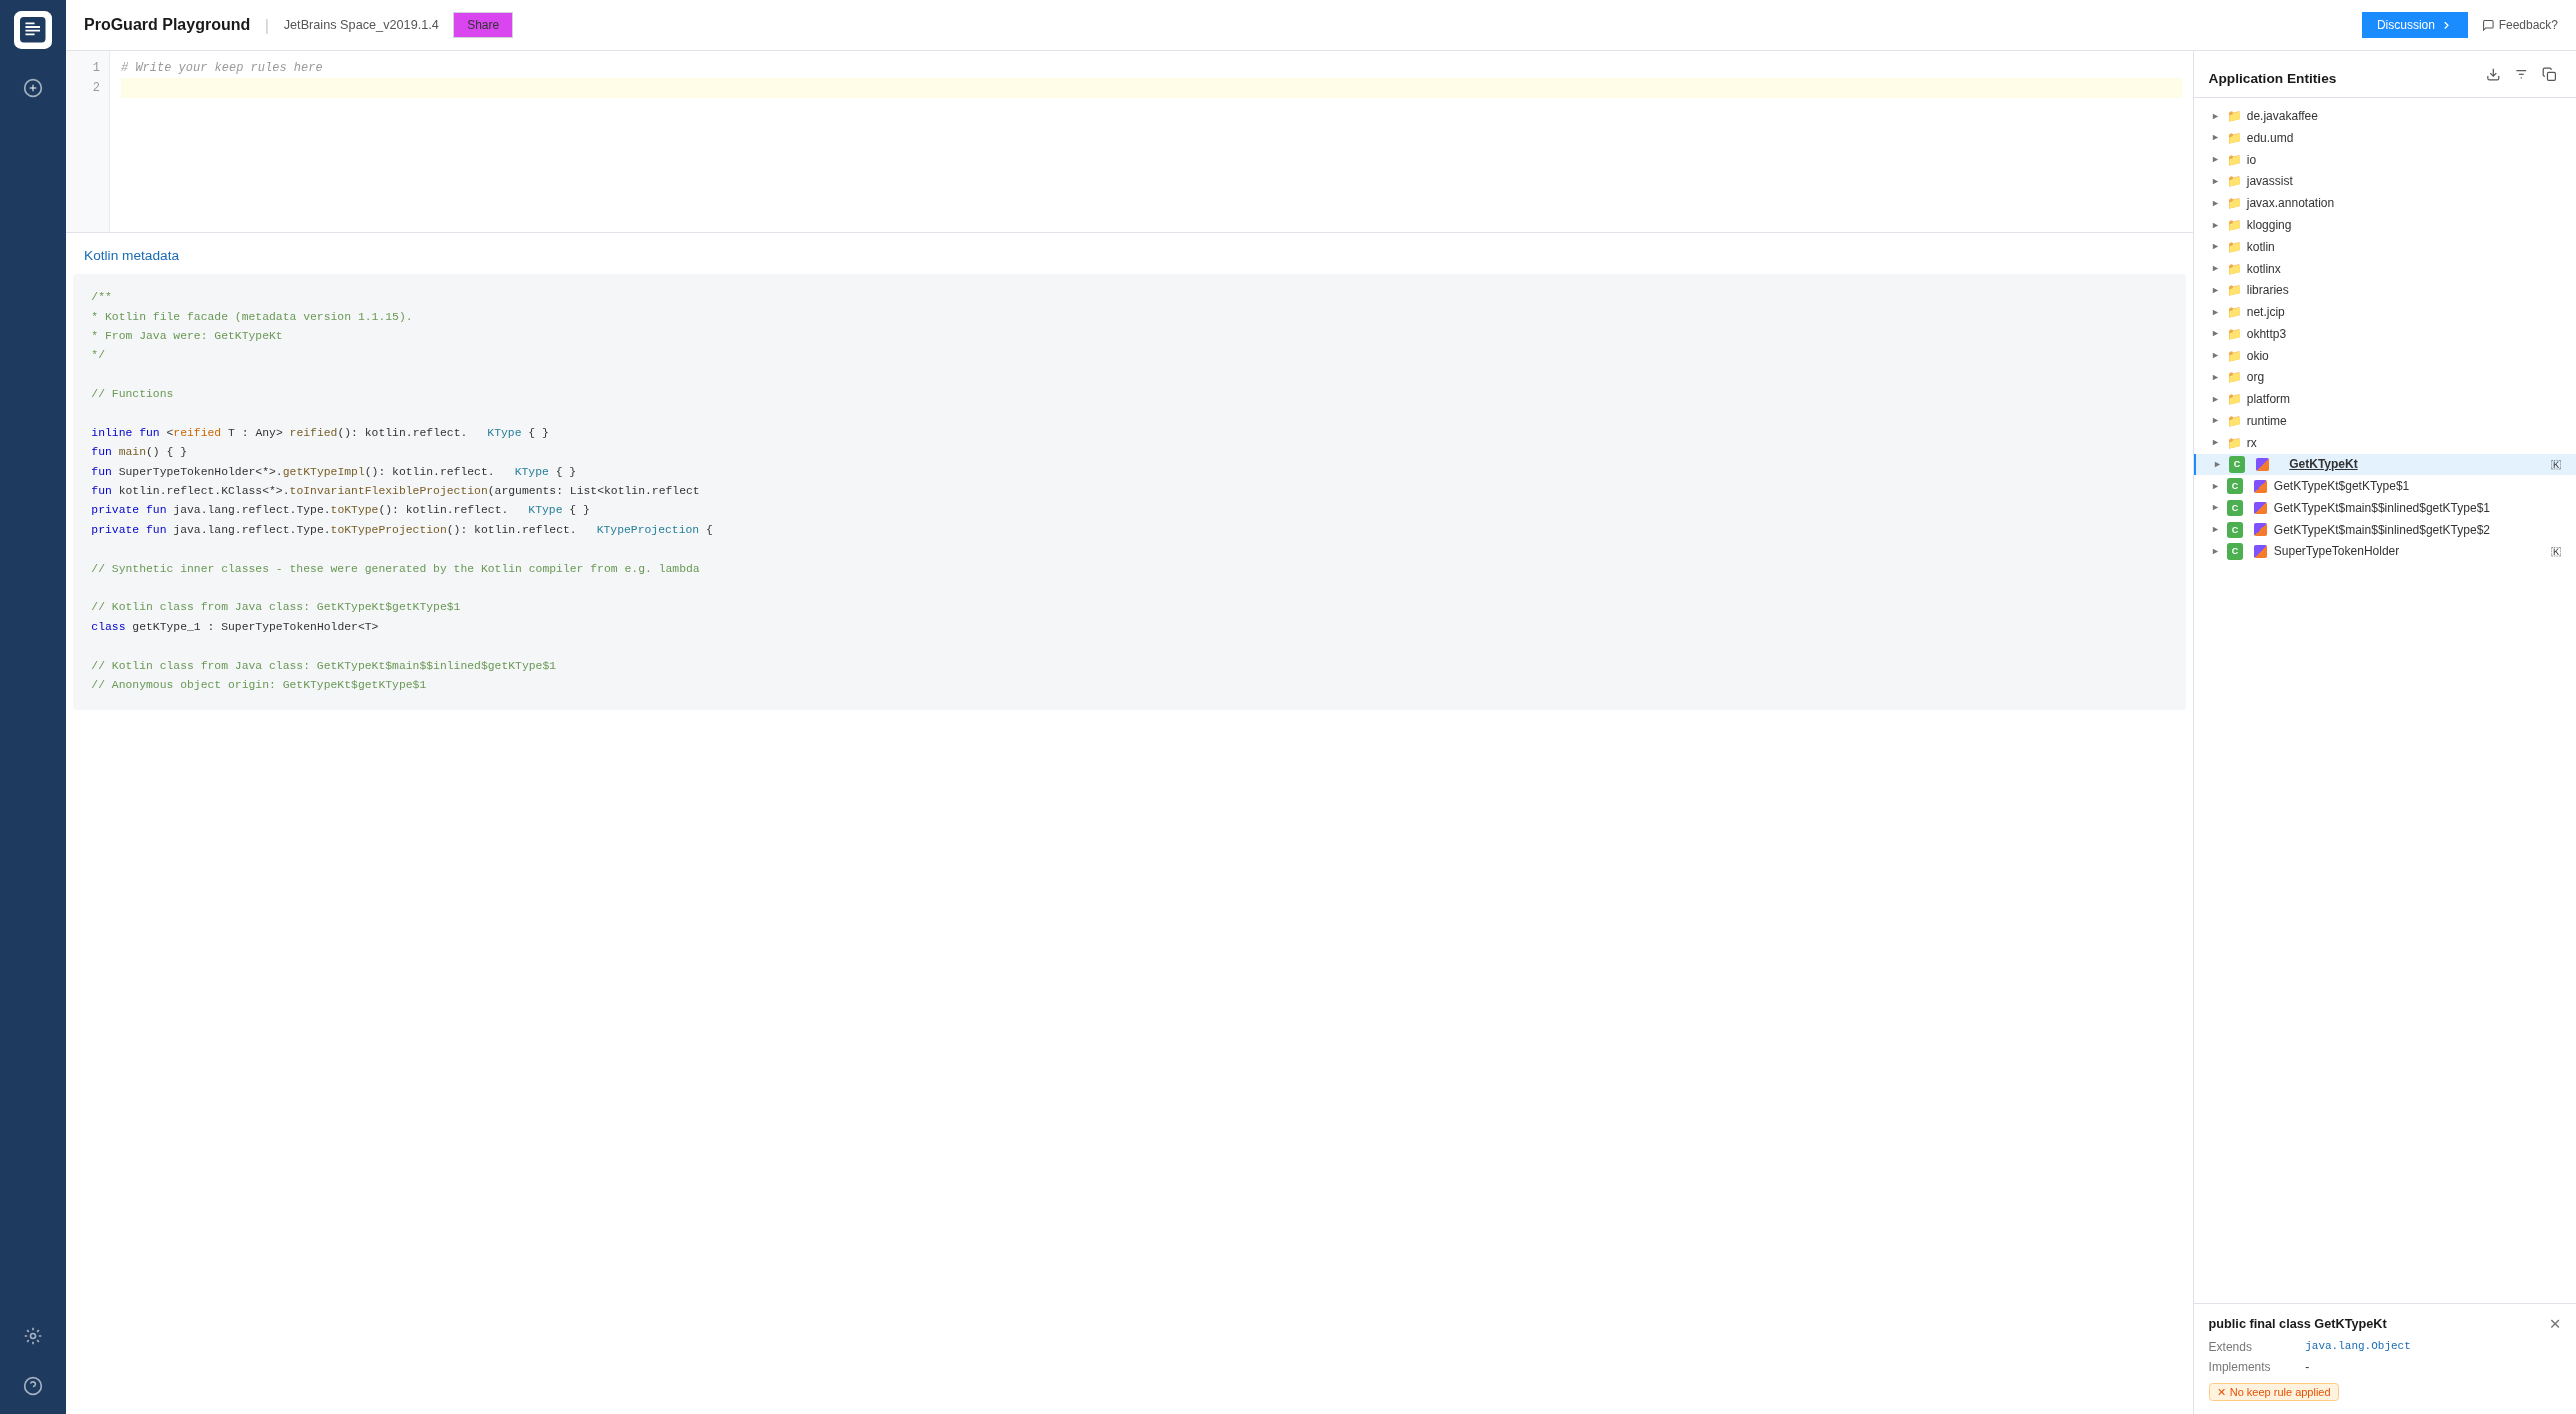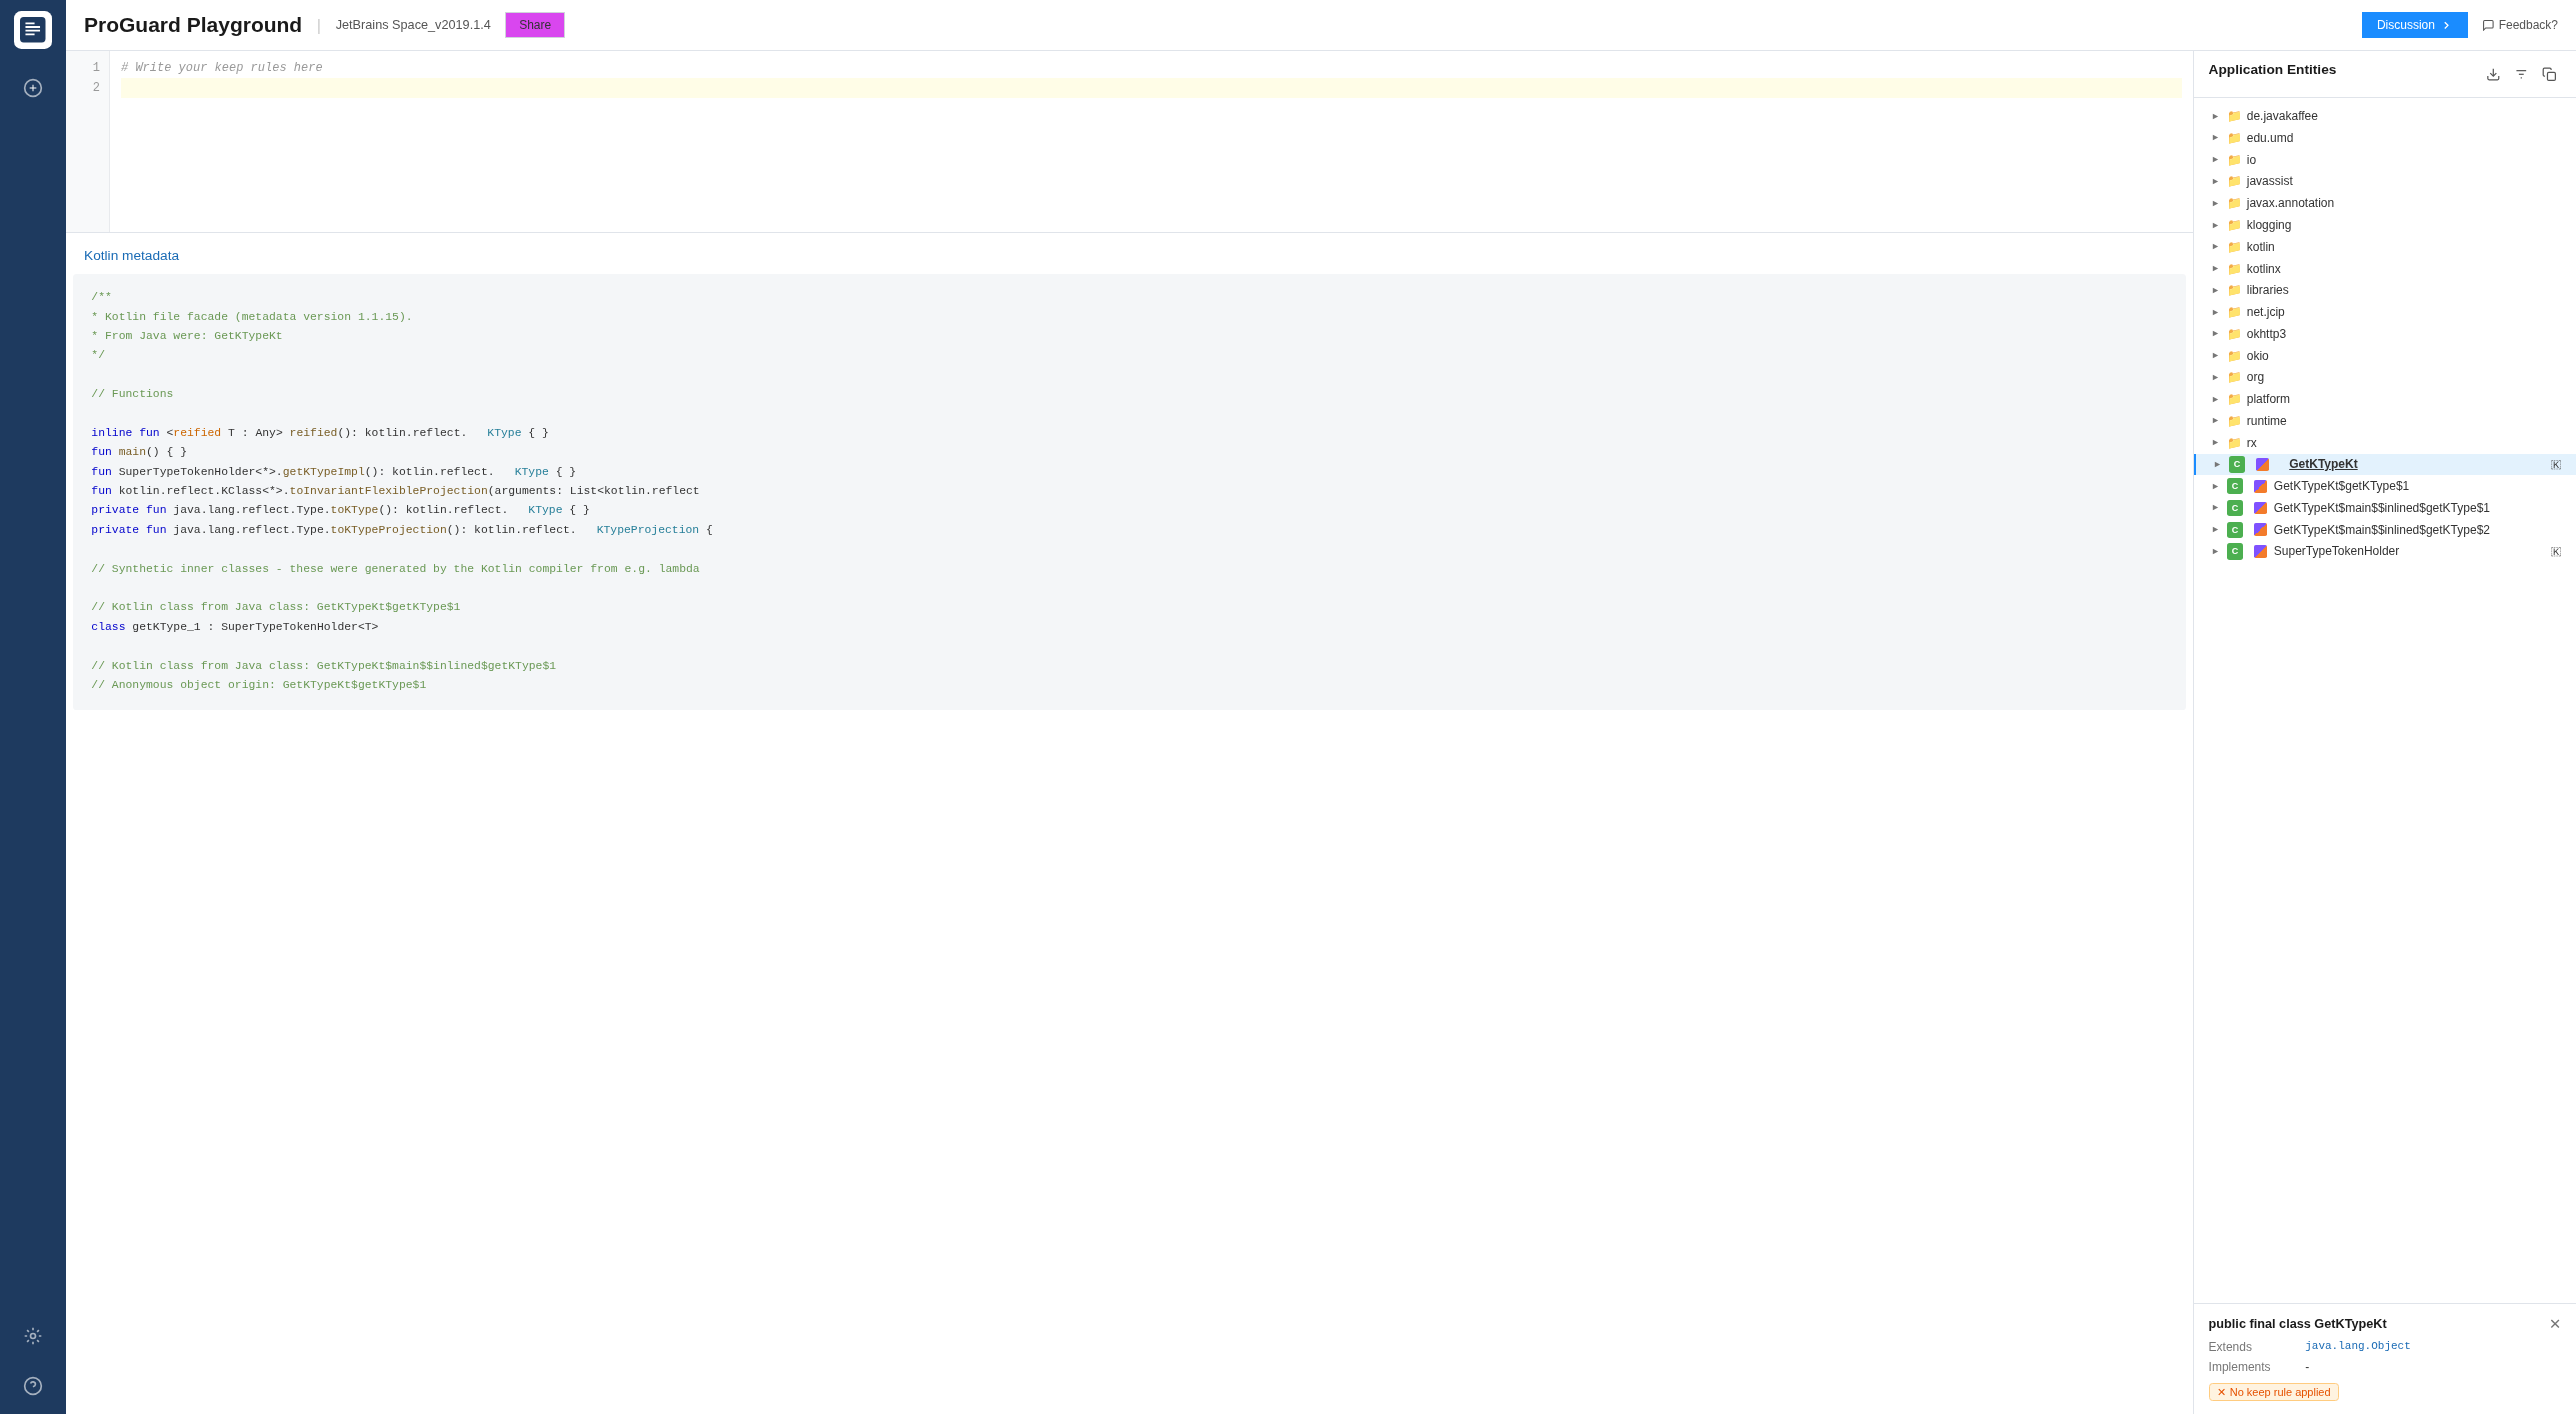--- a/index.html
+++ b/index.html
@@ -39,21 +39,21 @@
       display: flex;
       align-items: center;
       padding: 0 18px;
       height: 51px;
       border-bottom: 0.9px solid #e0e4ea;
       background: #fff;
       flex-shrink: 0;
       gap: 14.6px;
     }
     .header-title {
-      font-size: 21px;
+      font-size: 16px;
       font-weight: 600;
       color: #1a1a1a;
     }
     .header-sep { color: #ccc; font-size: 16.4px; }
     .header-subtitle {
       font-size: 12.7px;
       color: #555;
     }
     .header-share {
       border: 0.9px solid #d0d4da;
@@ -181,21 +181,21 @@
     .right-panel {
       width: 382px;
       flex-shrink: 0;
       display: flex;
       flex-direction: column;
       overflow: hidden;
       background: #fff;
     }
     .right-panel-header {
       display: flex;
-      align-items: flex-start;
+      align-items: flex-end;
       padding: 11px 14.6px;
       border-bottom: 0.9px solid #e0e4ea;
       gap: 4px;
     }
     .right-panel-title {
       font-size: 13.7px;
       font-weight: 600;
       color: #1a1a1a;
       flex: 1;
     }

